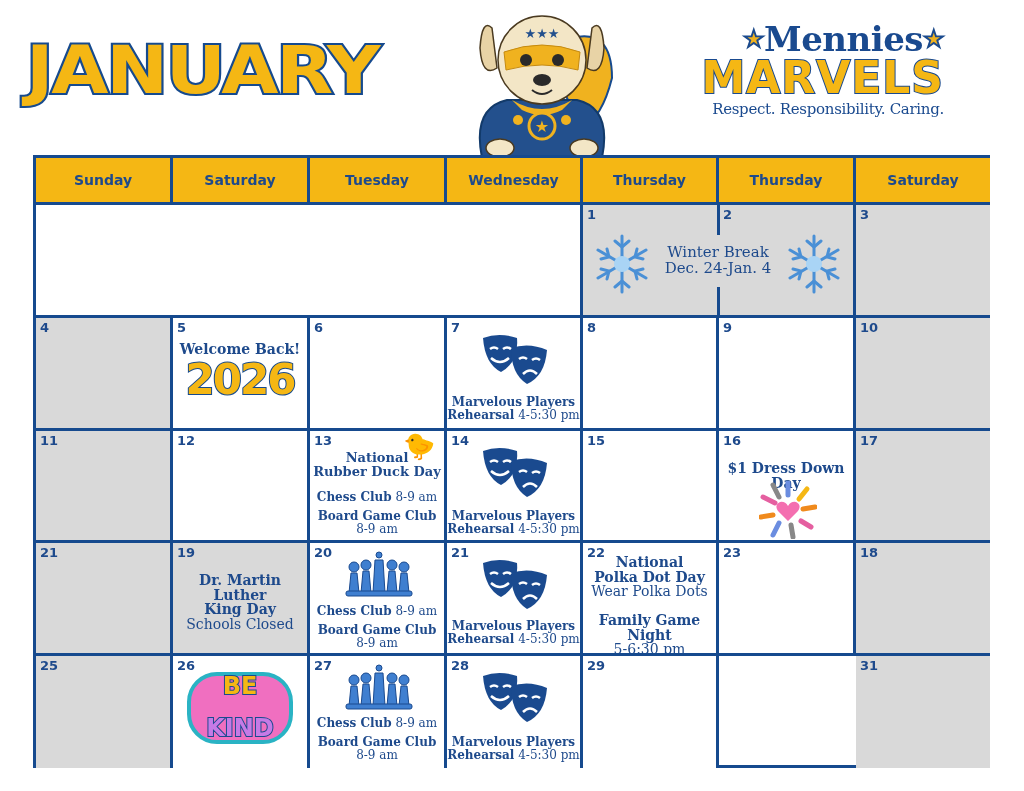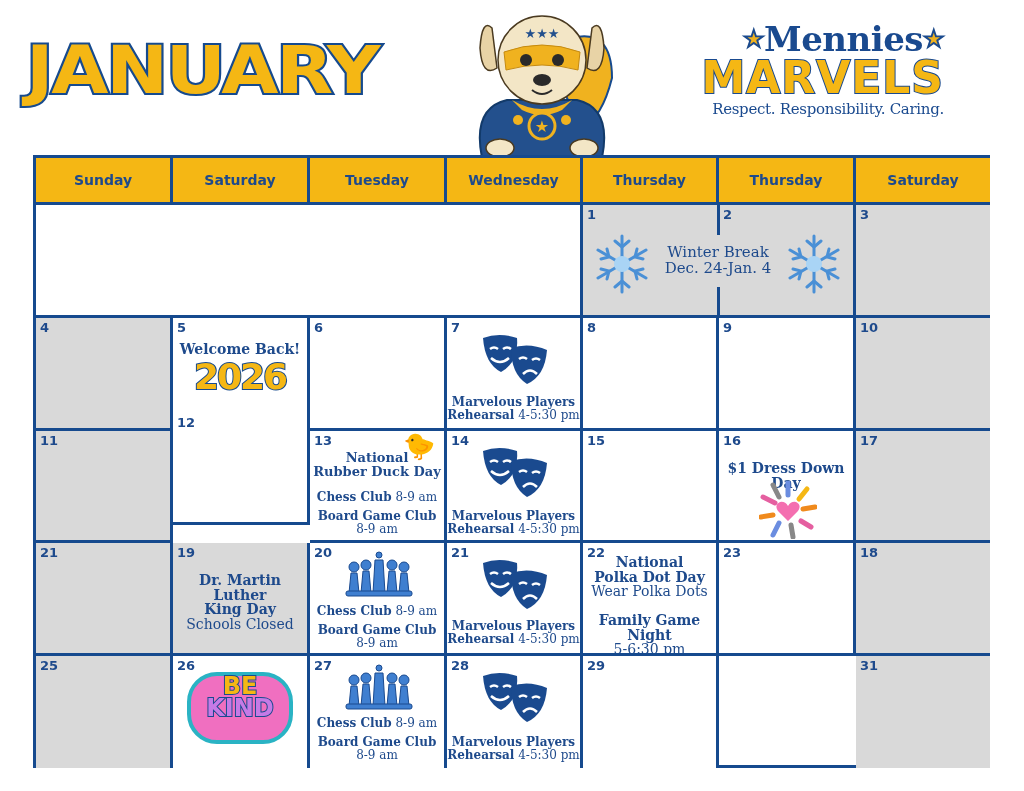--- a/index.html
+++ b/index.html
@@ -100,21 +100,21 @@
   <div class="cell gray" style="left:820px;top:47px;width:134px;height:113px;border-right:none">
     <span class="daynum">3</span>
   </div>
 
   <div class="cell gray" style="left:0;top:160px;width:137px;height:113px">
     <span class="daynum">4</span>
   </div>
   <div class="cell" style="left:137px;top:160px;width:137px;height:113px">
     <span class="daynum">5</span>
     <div class="ev s14 b" style="top:24px">Welcome Back!</div>
-    <div class="ev" style="top:40px;font-family:'DejaVu Sans',sans-serif;font-weight:900;font-size:36px;color:#f5b714;-webkit-text-stroke:2px #164a8e;paint-order:stroke fill;letter-spacing:-2px">2026</div>
+    <div class="ev" style="top:40px;font-family:'DejaVu Sans',sans-serif;font-weight:900;font-size:42px;color:#f5b714;-webkit-text-stroke:2px #164a8e;paint-order:stroke fill;letter-spacing:-2px">2026</div>
   </div>
   <div class="cell" style="left:274px;top:160px;width:137px;height:113px">
     <span class="daynum">6</span>
   </div>
   <div class="cell" style="left:411px;top:160px;width:136px;height:113px">
     <span class="daynum">7</span>
     <svg class="masks" style="position:absolute;left:32px;top:14px" width="72" height="56" viewBox="0 0 72 56">
       <path d="M4 6 Q20 0 38 6 Q40 30 22 40 Q6 32 4 6 Z" fill="#1a4a8f"></path>
       <path d="M32 16 Q50 10 68 18 Q66 44 48 52 Q32 42 32 16 Z" fill="#1a4a8f"></path>
       <path d="M11 17 q4 -3 8 0 M24 17 q4 -3 8 0 M12 26 q9 8 18 0" stroke="#fff" stroke-width="2.5" fill="none"></path>
@@ -131,21 +131,21 @@
   <div class="cell" style="left:683px;top:160px;width:137px;height:113px">
     <span class="daynum">9</span>
   </div>
   <div class="cell gray" style="left:820px;top:160px;width:134px;height:113px;border-right:none">
     <span class="daynum">10</span>
   </div>
 
   <div class="cell gray" style="left:0;top:273px;width:137px;height:112px">
     <span class="daynum">11</span>
   </div>
-  <div class="cell" style="left:137px;top:255px;width:137px;height:112px">
+  <div class="cell" style="left:137px;top:273px;width:137px;height:112px">
     <span class="daynum">12</span>
   </div>
   <div class="cell" style="left:274px;top:273px;width:137px;height:112px">
     <span class="daynum">13</span>
     <span style="position:absolute;right:8px;top:2px;font-size:26px;line-height:1">🐤</span>
     <div class="ev s13 b" style="top:20px">
       <div>National</div>
       <div>Rubber Duck Day</div>
     </div>
     <div class="ev s12" style="top:60px"><span class="b">Chess Club</span> <span>8-9 am</span></div>
@@ -256,21 +256,21 @@
   </div>
   <div class="cell gray" style="left:820px;top:385px;width:134px;height:113px;border-right:none">
     <span class="daynum">18</span>
   </div>
 
   <div class="cell gray" style="left:0;top:498px;width:137px;height:112px;border-bottom:none">
     <span class="daynum">25</span>
   </div>
   <div class="cell" style="left:137px;top:498px;width:137px;height:112px;border-bottom:none">
     <span class="daynum">26</span>
-    <div style="position:absolute;left:14px;top:16px;width:106px;height:72px;border-radius:30px;background:#f06fc0;border:4px solid #2ab3c4;box-sizing:border-box;display:flex;flex-direction:column;align-items:center;justify-content:flex-start;">
+    <div style="position:absolute;left:14px;top:16px;width:106px;height:72px;border-radius:30px;background:#f06fc0;border:4px solid #2ab3c4;box-sizing:border-box;display:flex;flex-direction:column;align-items:center;justify-content:space-between;">
       <div style="font-family:'DejaVu Sans',sans-serif;font-weight:900;font-size:24px;line-height:0.9;color:#f5b714;-webkit-text-stroke:2px #1a4a8f;paint-order:stroke fill">BE</div>
       <div style="font-family:'DejaVu Sans',sans-serif;font-weight:900;font-size:24px;line-height:0.9;color:#c67ae6;-webkit-text-stroke:2px #1a4a8f;paint-order:stroke fill">KIND</div>
     </div>
   </div>
   <div class="cell" style="left:274px;top:498px;width:137px;height:112px;border-bottom:none">
     <span class="daynum">27</span>
     <svg style="position:absolute;left:34px;top:8px" width="70" height="46" viewBox="0 0 70 46">
       <g fill="#3f7fd0" stroke="#1a4a8f" stroke-width="1">
         <circle cx="10" cy="16" r="5"></circle>
           <path d="M5 42 L7 22 L13 22 L15 42 Z"></path>

